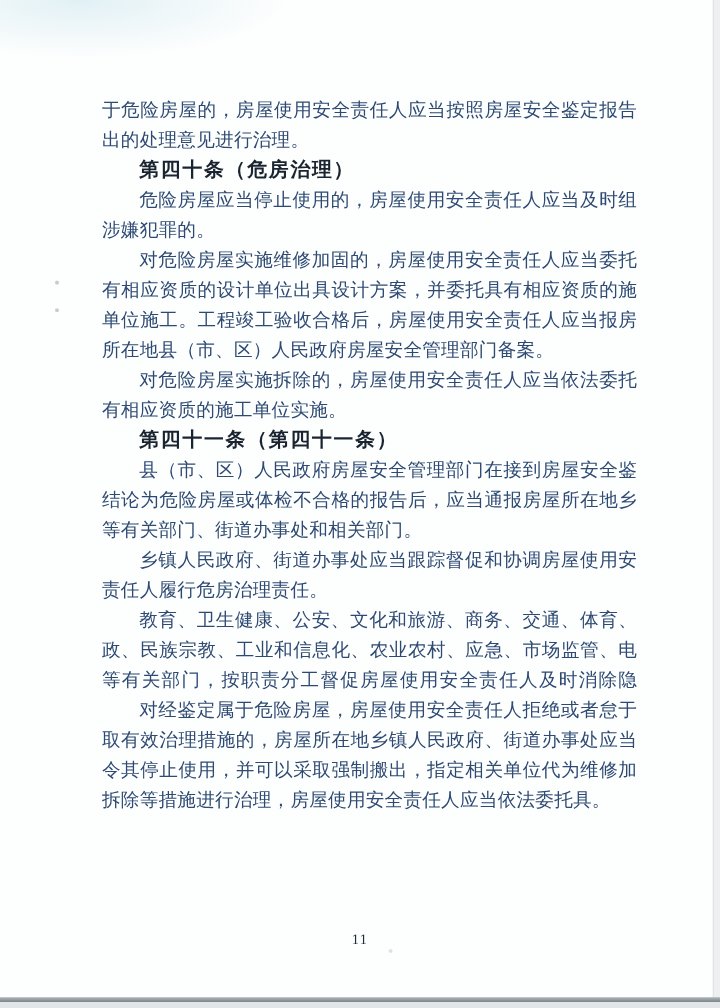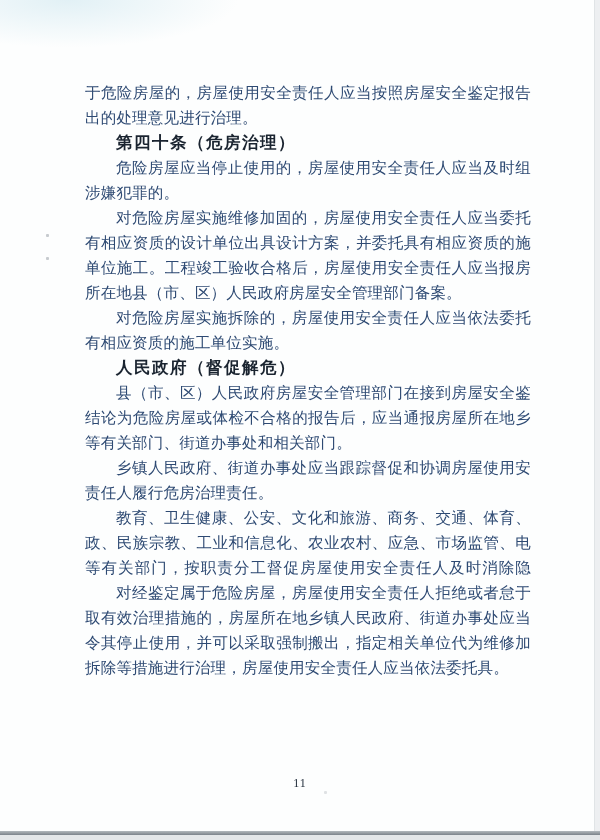--- a/index.html
+++ b/index.html
@@ -70,21 +70,21 @@
     white-space: normal;
     text-align: justify;
     text-align-last: justify;
     text-justify: inter-character;
     overflow: hidden;
   }
   .line.indent {
     padding-left: 31px;
   }
   .line.heading {
-    font-family: Liberation Sans, sans-serif;
+    font-family: Liberation Mono, monospace;
     font-weight: bold;
     font-size: 16.5px;
     letter-spacing: 1.5px;
     color: var(--heading-text, #1a2430);
   }
   #page-number {
     position: absolute;
     left: 0; right: 0;
     top: 776px;
     text-align: center;
@@ -119,21 +119,21 @@
       <div>
         <div class="line indent fill">对危险房屋实施维修加固的，房屋使用安全责任人应当委托具</div>
         <div class="line fill">有相应资质的设计单位出具设计方案，并委托具有相应资质的施工</div>
         <div class="line fill">单位施工。工程竣工验收合格后，房屋使用安全责任人应当报房屋</div>
         <div class="line">所在地县（市、区）人民政府房屋安全管理部门备案。</div>
       </div>
       <div>
         <div class="line indent fill">对危险房屋实施拆除的，房屋使用安全责任人应当依法委托具</div>
         <div class="line">有相应资质的施工单位实施。</div>
       </div>
-      <div class="line heading indent">人民政府（督促解危）</div>
+      <div class="line heading indent">第四十一条（第四十一条）</div>
       <div>
         <div class="line indent fill">县（市、区）人民政府房屋安全管理部门在接到房屋安全鉴定</div>
         <div class="line fill">结论为危险房屋或体检不合格的报告后，应当通报房屋所在地乡镇</div>
         <div class="line">等有关部门、街道办事处和相关部门。</div>
       </div>
       <div>
         <div class="line indent fill">乡镇人民政府、街道办事处应当跟踪督促和协调房屋使用安全</div>
         <div class="line">责任人履行危房治理责任。</div>
       </div>
       <div>

